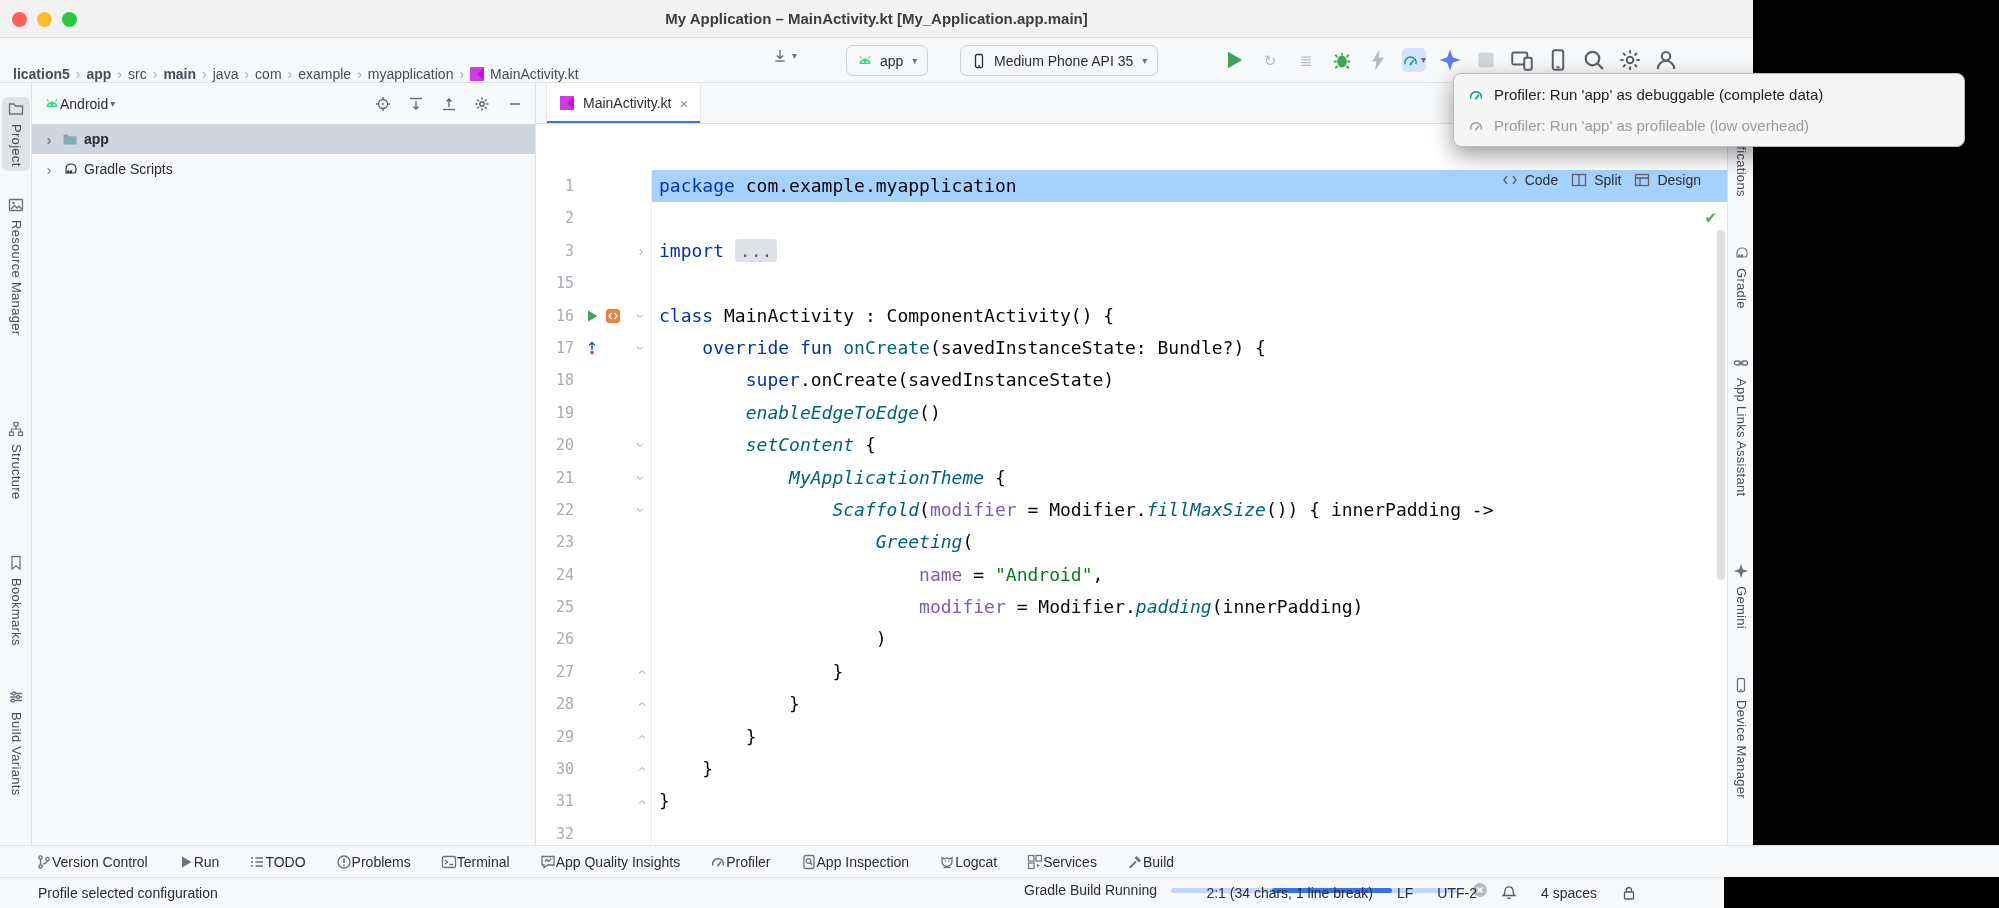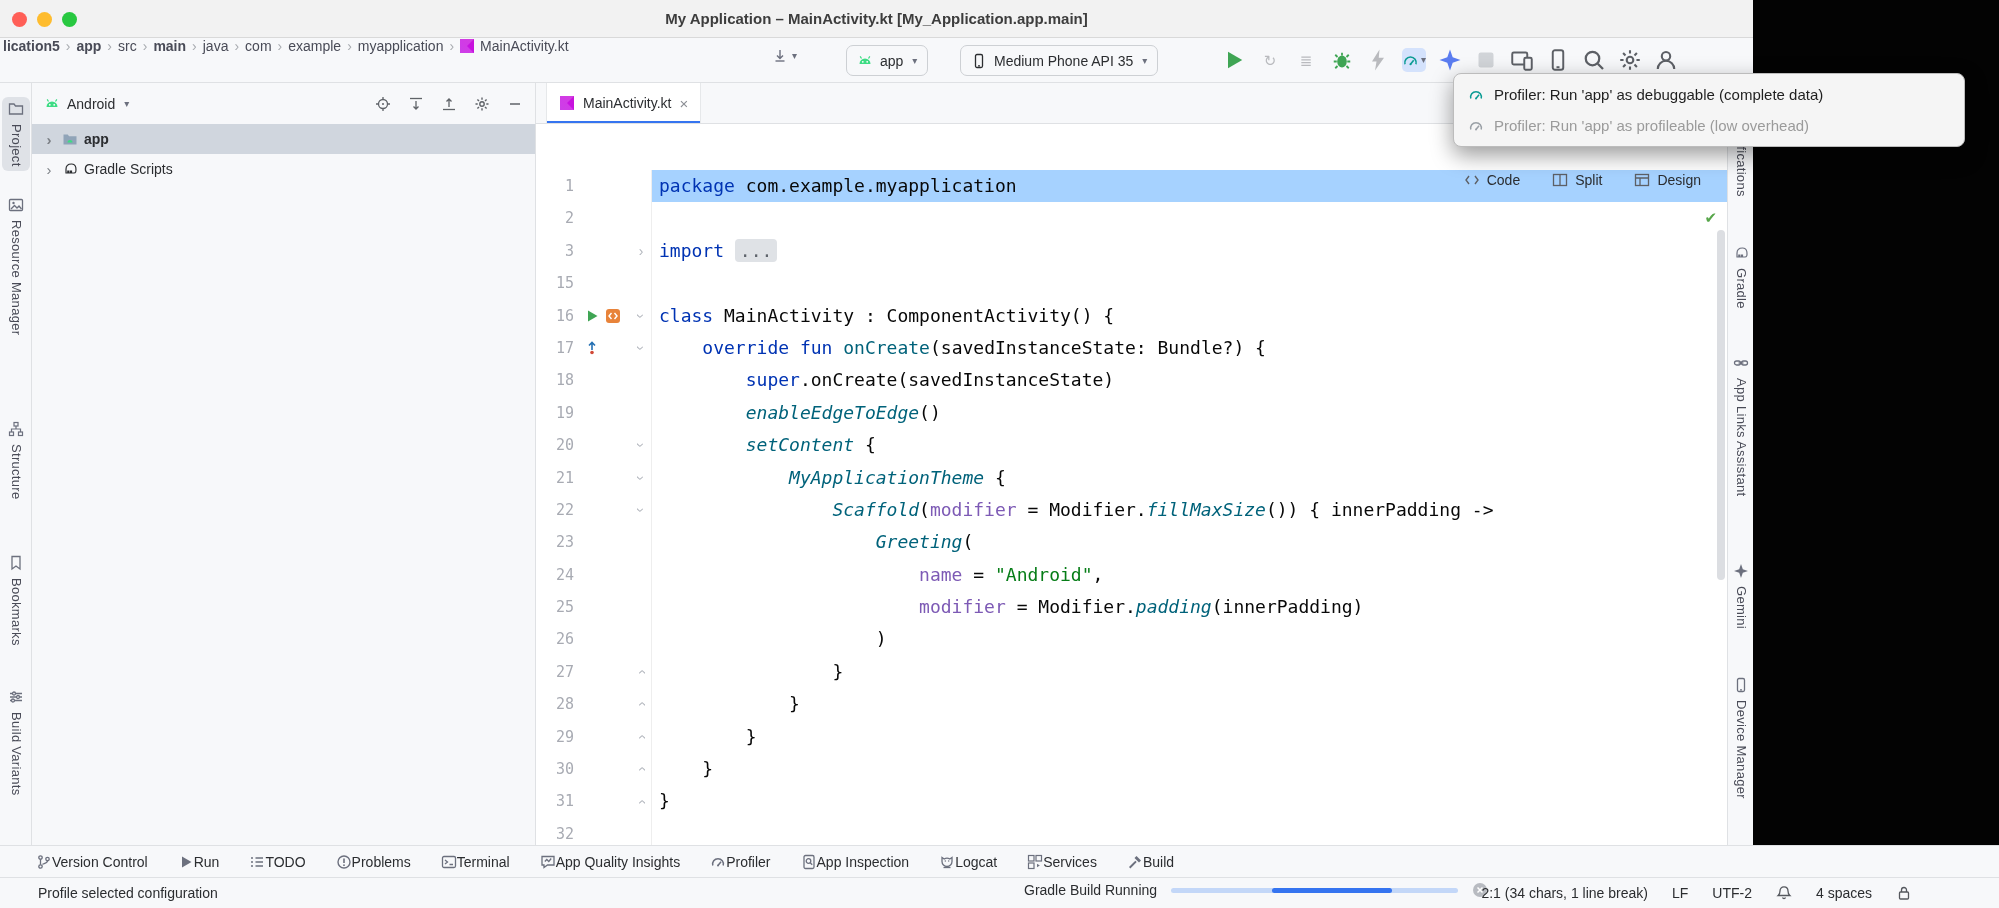--- a/index.html
+++ b/index.html
@@ -8,21 +8,21 @@
 
   
   .titlebar{position:absolute;left:0;top:0;width:1753px;height:38px;background:#f2f2f2;border-bottom:1px solid #d9d9d9;display:flex;align-items:center}
   .lights{position:absolute;left:12px;top:12px;display:flex;gap:10px}
   .light{width:15px;height:15px;border-radius:50%}
   .light.red{background:#ff5f57}.light.yellow{background:#febc2e}.light.green{background:#28c840}
   .wtitle{width:100%;text-align:center;font-size:15px;font-weight:700;color:#3d3d3d}
 
   
   .toolbar{position:absolute;left:0;top:38px;width:1753px;height:45px;background:#f7f8fa;border-bottom:1px solid #dfe1e4}
-  .crumbs{position:absolute;left:2px;top:0;height:44px;display:flex;align-items:flex-start;font-size:14px;color:#494b57;white-space:nowrap;max-width:760px;overflow:hidden}
+  .crumbs{position:absolute;left:12px;top:0;height:44px;display:flex;align-items:flex-end;font-size:14px;color:#494b57;white-space:nowrap;max-width:760px;overflow:hidden}
   .crumb-wrap{display:inline-flex;align-items:center}
   .crumb{padding:0 1px;cursor:default}
   .crumb.bold{font-weight:700}
   .crumb-sep{color:#a8abb0;margin:0 5px;font-size:14px}
   .crumbs .crumb-wrap:last-of-type .crumb-sep{display:none}
   .crumb-icon svg{width:14px;height:14px;margin-right:4px}
   .vcs{position:absolute;left:772px;top:10px;display:flex;align-items:center;gap:2px;color:#6c707e}
   .chip{position:absolute;top:7px;height:31px;display:flex;align-items:center;gap:7px;border:1px solid #cdd0d4;border-radius:7px;padding:0 10px;font-size:14px;color:#2b2d30;background:#f7f8fa}
   .run-chip{left:846px}
   .dev-chip{left:960px}
@@ -50,21 +50,21 @@
   .rstrip .tw-btn:nth-of-type(1){top:12px}
   .rstrip .tw-btn:nth-of-type(2){top:158px}
   .rstrip .tw-btn:nth-of-type(3){top:268px}
   .rstrip .tw-btn:nth-of-type(4){top:476px}
   .rstrip .tw-btn:nth-of-type(5){top:590px}
   .rstrip .i-spark{color:#6c707e}
 
   
   .panel{position:absolute;left:32px;top:83px;width:504px;height:762px;background:#f7f8fa;border-right:1px solid #dfe1e4}
   .panel-head{height:41px;display:flex;align-items:center;padding:0 12px}
-  .panel-title{display:flex;align-items:center;gap:7px;font-size:14px;color:#2b2d30;cursor:pointer}
+  .panel-title{display:flex;align-items:center;font-size:14px;color:#2b2d30;cursor:pointer}
   .panel-actions{margin-left:auto;display:flex;gap:17px;color:#5f6368;align-items:center}
   .panel-actions .ic{cursor:pointer}
   .tree-row{height:30px;display:flex;align-items:center;font-size:14px;color:#2b2d30;padding-left:10px;gap:6px;cursor:pointer}
   .tree-row.selected{background:#d0d6de}
   .tree-row.bold{font-weight:700}
   .tree-chev{color:#7c8086;font-size:15px;width:14px;text-align:center}
 
   
   .editor{position:absolute;left:536px;top:83px;width:1191px;height:762px;background:#fff}
   .tabbar{height:41px;background:#f7f8fa;border-bottom:1px solid #dfe1e4;display:flex;align-items:stretch}
@@ -82,31 +82,31 @@
   .fold-close{transform:rotate(-90deg)}
   .code{flex:1;font-family:"DejaVu Sans Mono",monospace;font-size:18px;line-height:32.4px;white-space:pre;padding-left:7px;color:#080808}
   .cl.sel .code{background:#a6d2ff}
   .tk-kw{color:#0033b3}
   .tk-pl{color:#080808}
   .tk-fn{color:#00627a}
   .tk-call{color:#00627a;font-style:italic}
   .tk-named{color:#7d5ab5}
   .tk-str{color:#067d17}
   .tk-fold{color:#5f646c;background:#dfe2e6;border-radius:4px;padding:1px 5px}
-  .mode-switch{position:absolute;top:48px;right:26px;display:flex;gap:32px;z-index:1}
+  .mode-switch{position:absolute;top:48px;right:26px;display:flex;gap:13px;z-index:1}
   .mode-btn{display:flex;align-items:center;gap:7px;font-size:14px;color:#2b2d30;cursor:pointer}
   .mode-btn .ic{color:#5d6066}
   .inspect-ok{position:absolute;top:86px;right:10px;color:#57a64a;font-size:15px;cursor:pointer}
   .scroll-thumb{position:absolute;top:106px;right:2px;width:8px;height:350px;background:#dcdee2;border-radius:4px;cursor:pointer}
 
   
   .twbar{position:absolute;left:0;top:845px;width:1999px;height:32px;background:#f7f8fa;border-top:1px solid #dfe1e4;display:flex;align-items:center;gap:30px;padding-left:36px;font-size:14px;color:#2b2d30}
   .tw-item{display:flex;cursor:pointer}
   .tw-item .ic{color:#6c707e}
-  .statusbar{position:absolute;left:0;top:877px;width:1999px;height:31px;background:#f7f8fa;border-top:1px solid #dfe1e4;font-size:14px;color:#2b2d30}
+  .statusbar{position:absolute;left:0;top:877px;width:1724px;height:31px;background:#f7f8fa;border-top:1px solid #dfe1e4;font-size:14px;color:#2b2d30}
   .sb-left{position:absolute;left:38px;top:7px;cursor:pointer}
   .sb-progress{position:absolute;left:1024px;top:4px;display:flex;align-items:center;gap:14px}
   .pbar{width:287px;height:5px;border-radius:3px;background:#c3d7f8;position:relative;overflow:hidden}
   .pfill{position:absolute;left:35%;width:42%;height:100%;background:#3574f0;border-radius:3px}
   .sb-right{position:absolute;right:87px;top:7px;display:flex;gap:24px;align-items:center}
   .sb-right .ic{color:#55585e}
   .sb-item{cursor:pointer}
 
   
   .void{position:absolute;left:1753px;top:0;width:246px;height:845px;background:#030303;z-index:5}

